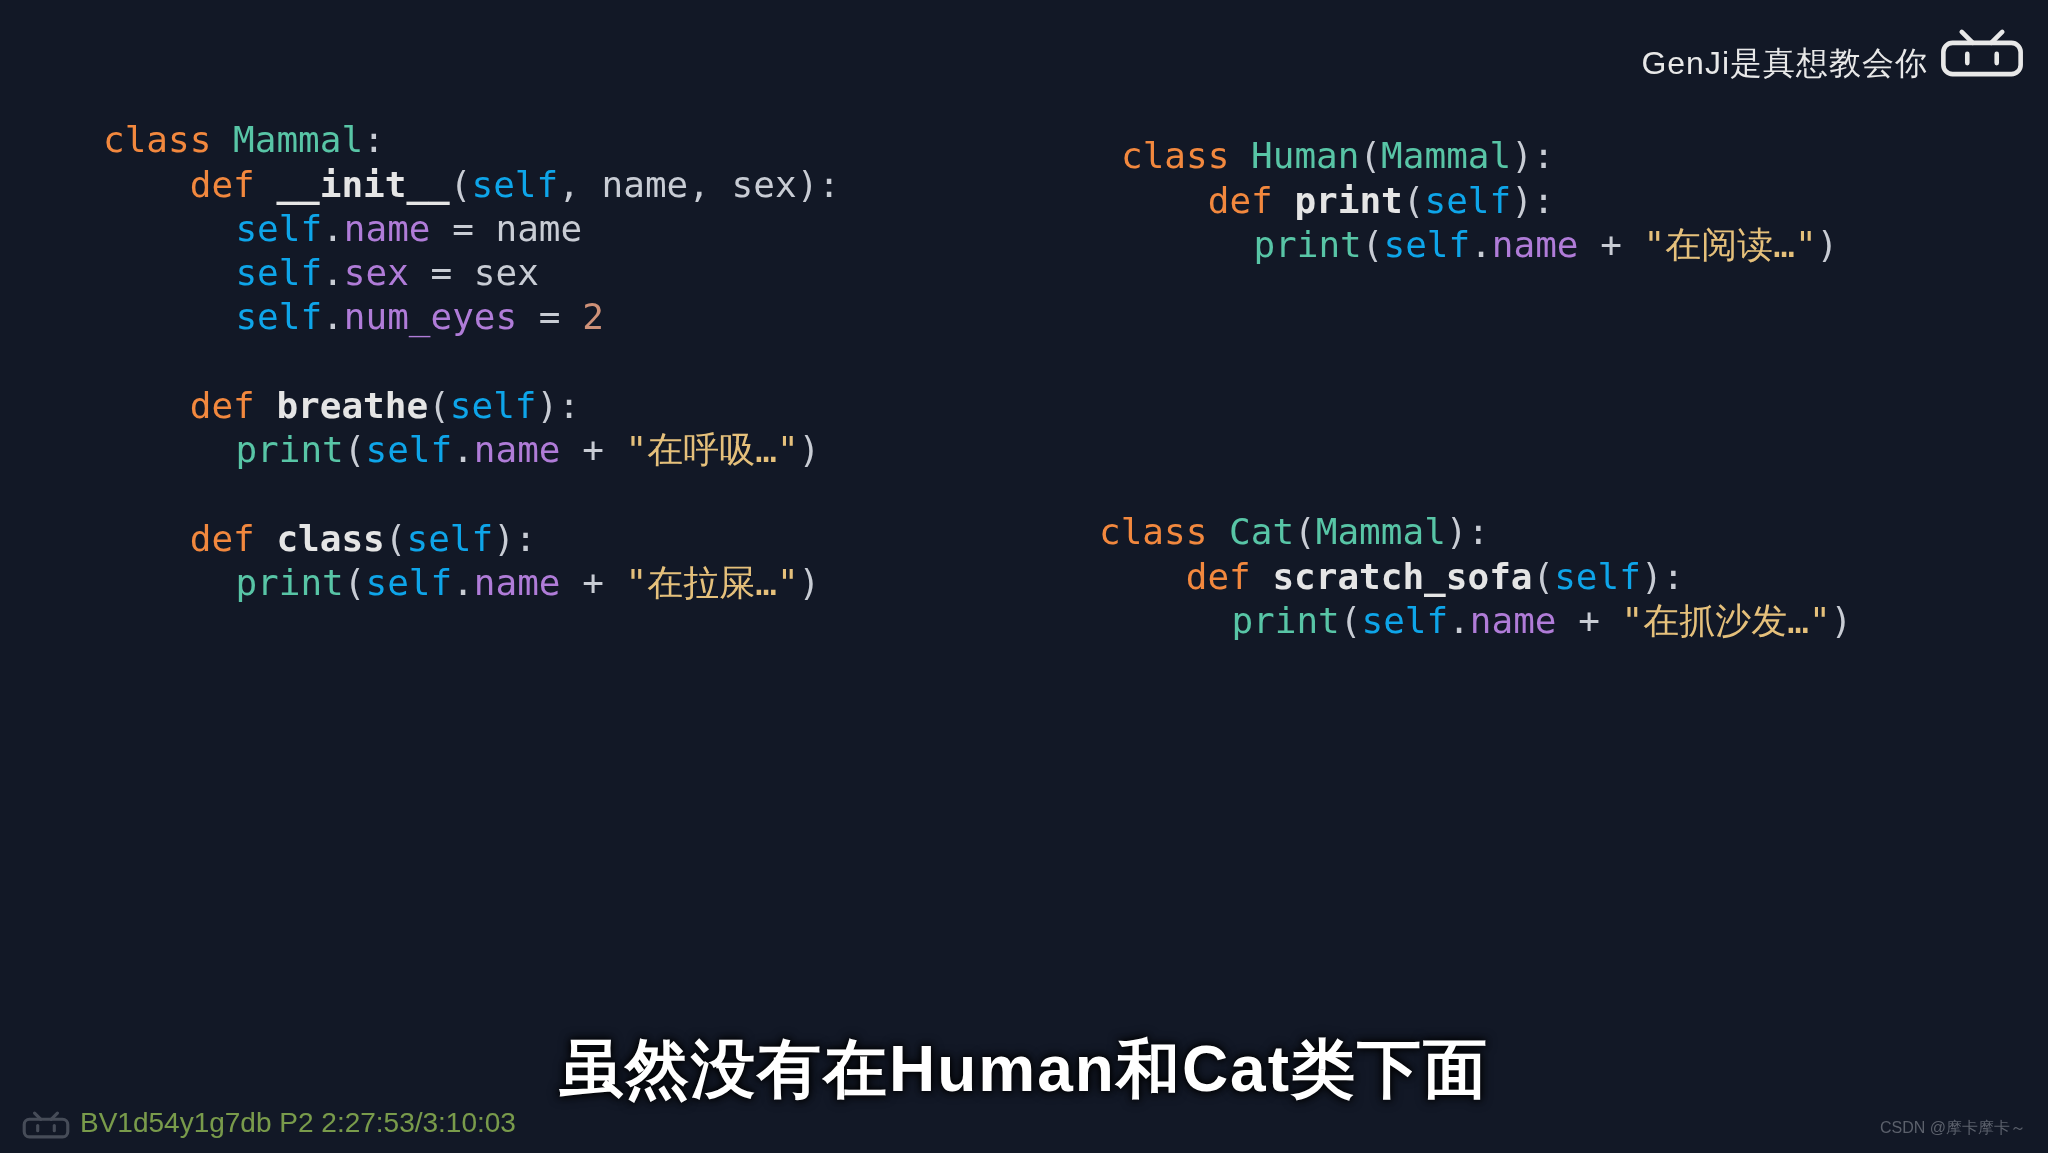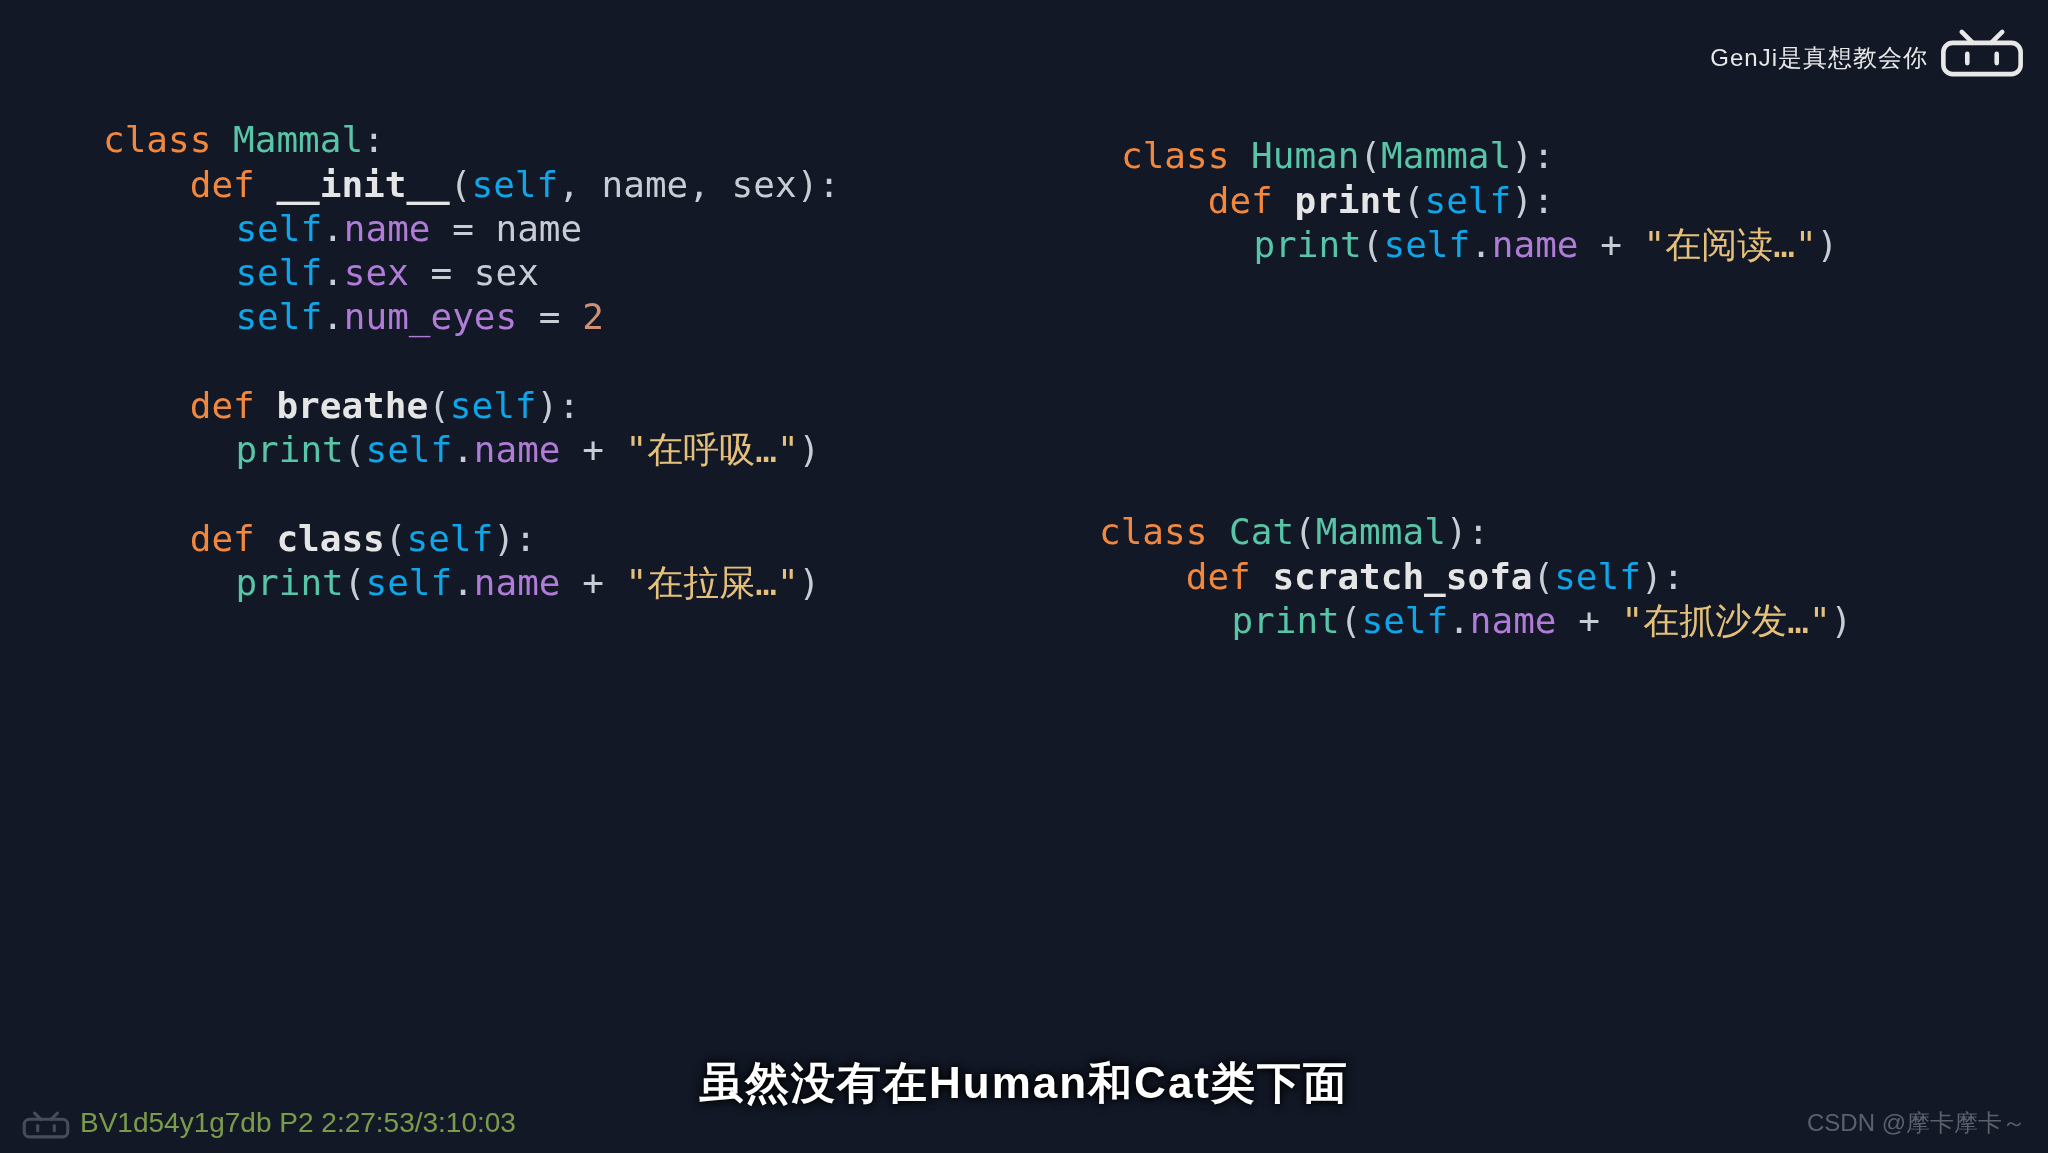--- a/index.html
+++ b/index.html
@@ -29,41 +29,41 @@
   .num  { color: #ce9178; }               
   .call { color: #58c5a6; }               
   .str  { color: #e5c07b; }               
 
   #credit-top {
     position: absolute;
     top: 42px;
     right: 120px;
     color: #e8e8e8;
     font-family: "PingFang SC","Microsoft YaHei",sans-serif;
-    font-size: 24px;
+    font-size: 32px;
     font-weight: 500;
     letter-spacing: 1px;
   }
   #bili-logo-top {
     position: absolute;
     top: 28px;
     right: 20px;
     color: #e8e8e8;
   }
   #bili-logo-top svg { width: 92px; height: 50px; }
 
   #subtitle {
     position: absolute;
     bottom: 40px;
     left: 0;
     width: 100%;
     text-align: center;
     color: #ffffff;
     font-family: "PingFang SC","Microsoft YaHei",sans-serif;
-    font-size: 44px;
+    font-size: 64px;
     font-weight: 600;
     text-shadow: 0 0 6px #000, 0 0 12px #000;
     letter-spacing: 2px;
   }
 
   #bili-logo-bottom {
     position: absolute;
     left: 20px;
     bottom: 10px;
     color: #6a6f7a;
@@ -78,21 +78,21 @@
     font-family: Liberation Sans, sans-serif;
     font-size: 28px;
     opacity: 0.6;
   }
   #csdn-credit {
     position: absolute;
     right: 22px;
     bottom: 14px;
     color: #7a7f89;
     font-family: "PingFang SC","Microsoft YaHei",sans-serif;
-    font-size: 24px;
+    font-size: 16px;
     opacity: 0.7;
   }
 </style>
 </head>
 <body>
 
 <div id="credit-top">GenJi是真想教会你</div>
 
 <div id="bili-logo-top">
   <svg viewBox="0 0 100 54" fill="none" stroke="currentColor" stroke-width="5" stroke-linecap="round" stroke-linejoin="round">

